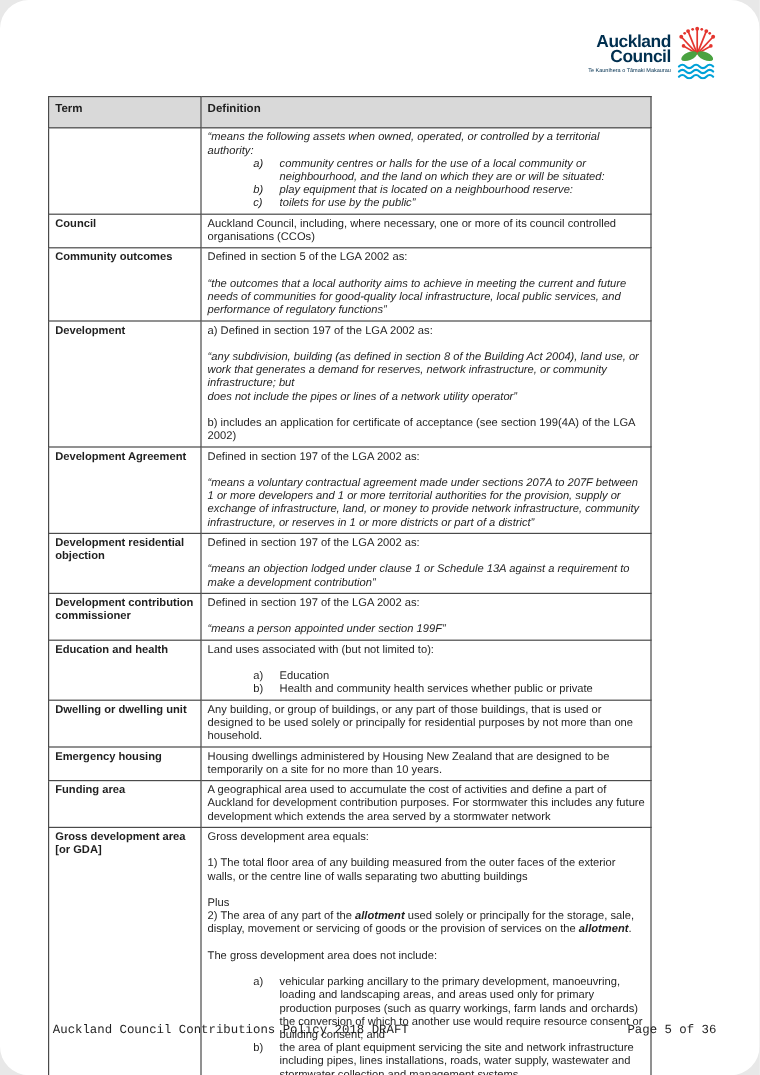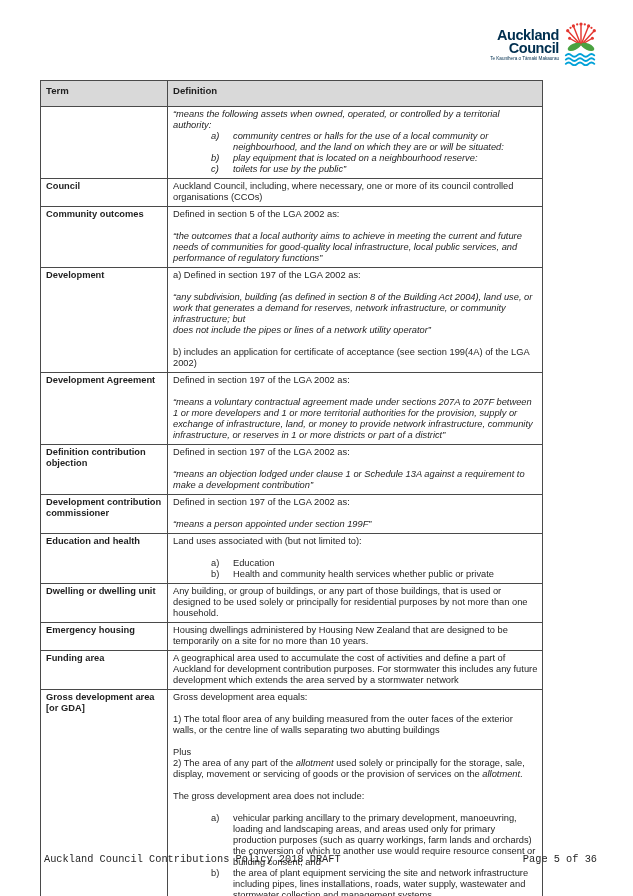--- a/index.html
+++ b/index.html
@@ -3,21 +3,21 @@
 <meta charset="utf-8">
 <style>
   * { margin:0; padding:0; box-sizing:border-box; }
   html, body { background:#e8e8e8; }
   body {
     width:633px; height:896px; position:relative;
     font-family:"Liberation Sans", sans-serif;
     color:#212121;
   }
   .page {
-    position:absolute; inset:0; background:#ffffff; overflow:hidden;
+    position:absolute; inset:0; background:#ffffff; overflow:hidden;border-radius:24px;
   }
 
   
   .logo { position:absolute; top:20px; right:33px; display:flex; align-items:flex-start; }
   .logo-text { text-align:right; color:var(--logo-navy, #002f4f); margin-top:9px; }
   .logo-line { font-weight:bold; font-size:14.5px; line-height:12.5px; letter-spacing:-0.4px; }
   .logo-tagline { font-size:4.6px; margin-top:2px; white-space:nowrap; color:var(--logo-navy, #002f4f); }
   .logo-mark { margin-left:3px; line-height:0; }
 
   
@@ -32,21 +32,21 @@
     text-align:left; font-size:9.6px; height:26px; padding-top:4px;
   }
   col.c-term { width:127px; }
   td.term-cell { font-weight:bold; }
   .blk {}
   .it { font-style:italic; }
   .gap { height:11px; }
   .li { display:flex; padding-left:38px; }
   .li-label { flex:0 0 22px; }
   .li-text { flex:1; }
-  strong.bi { font-weight:normal; font-style:italic; }
+  strong.bi { font-weight:bold; font-style:italic; }
 
   
   .footer {
     position:absolute; left:44px; right:36px; bottom:31px;
     display:flex; justify-content:space-between;
     font-size:10.3px; color:#1f1f1f;font-family:Liberation Mono, monospace;
   }
 </style>
 </head>
 <body>
@@ -153,21 +153,21 @@
         </tr>
         <tr>
           <td class="term-cell">Development Agreement</td>
           <td class="def-cell">
             <div class="blk">Defined in section 197 of the LGA 2002 as:</div>
             <div class="gap"></div>
             <div class="blk it">“means a voluntary contractual agreement made under sections 207A to 207F between 1 or more developers and 1 or more territorial authorities for the provision, supply or exchange of infrastructure, land, or money to provide network infrastructure, community infrastructure, or reserves in 1 or more districts or part of a district”</div>
           </td>
         </tr>
         <tr>
-          <td class="term-cell">Definition contribution objection</td>
+          <td class="term-cell">Development residential objection</td>
           <td class="def-cell">
             <div class="blk">Defined in section 197 of the LGA 2002 as:</div>
             <div class="gap"></div>
             <div class="blk it">“means an objection lodged under clause 1 or Schedule 13A against a requirement to make a development contribution”</div>
           </td>
         </tr>
         <tr>
           <td class="term-cell">Development contribution commissioner</td>
           <td class="def-cell">
             <div class="blk">Defined in section 197 of the LGA 2002 as:</div>

